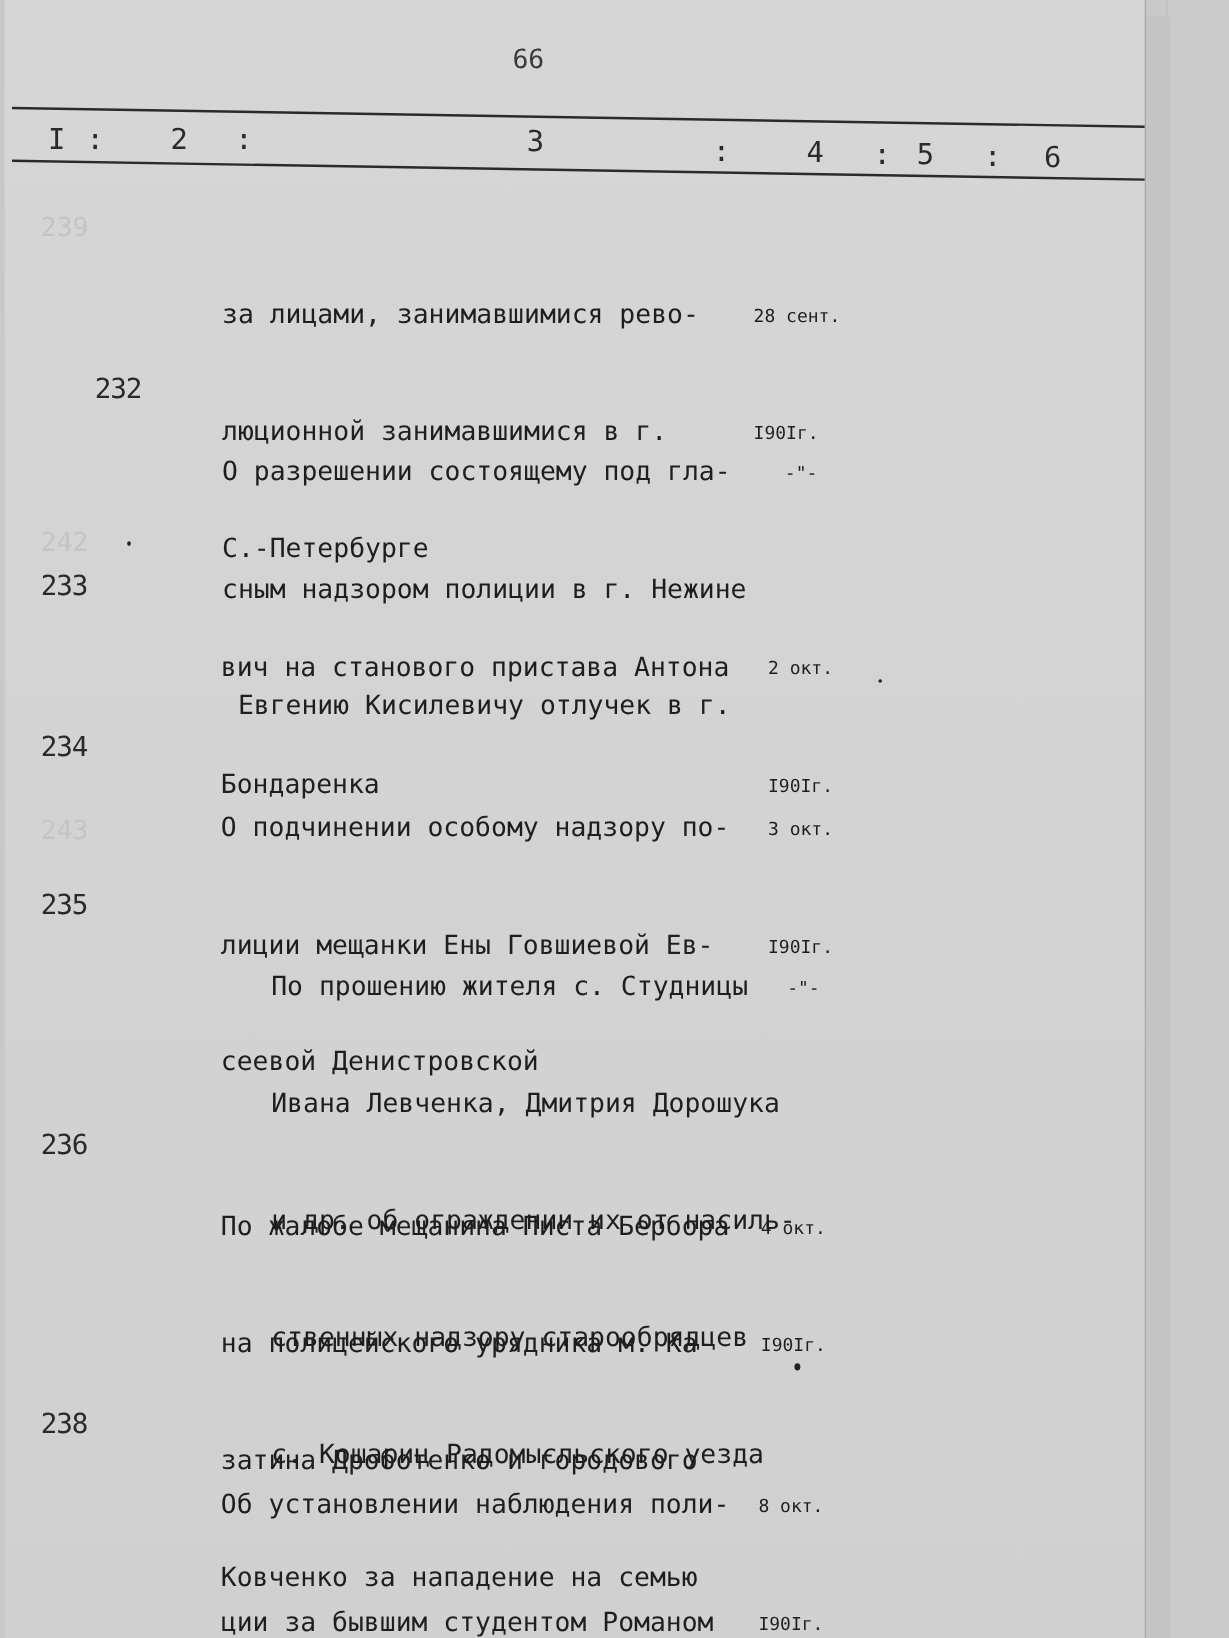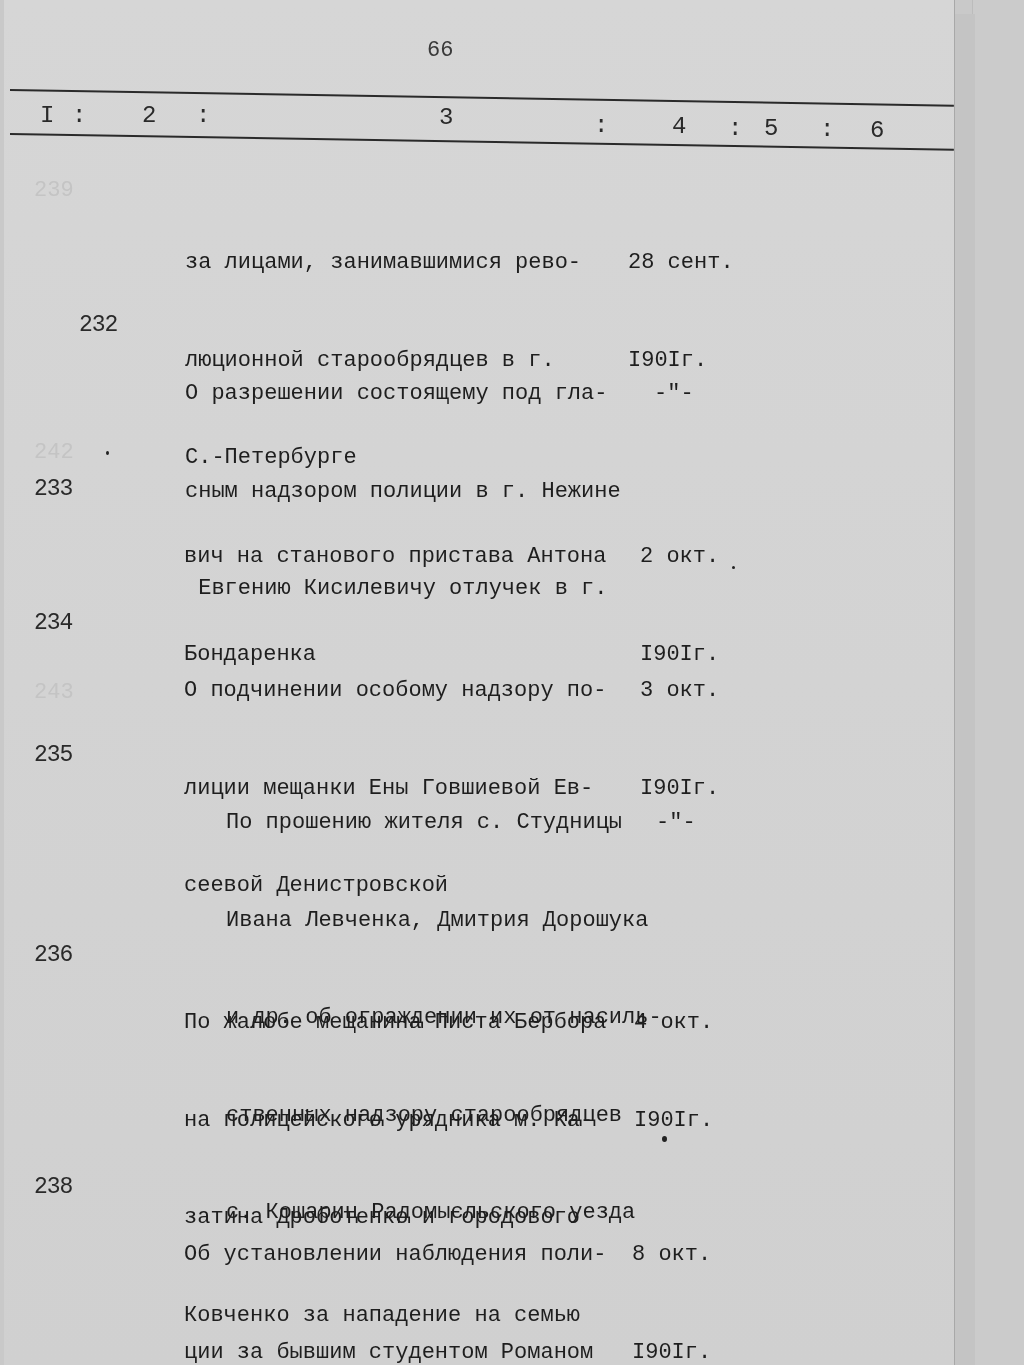--- a/index.html
+++ b/index.html
@@ -15,33 +15,32 @@
     background: #c4c4c4; border-left: 1px solid #b0b0b0;
   }
   .page-under2 {
     position: absolute; left: 972px; top: 0; width: 52px; height: 1365px;
     background: #cbcbcb; border-left: 1px solid #bcbcbc;
   }
   .page {
     position: absolute; left: 4px; top: 0; width: 950px; height: 1365px;
     background: linear-gradient(180deg, #d6d6d6 0%, #d3d3d3 50%, #d0d0d0 100%);
     border-right: 1px solid #a8a8a8;
-    font-family: Liberation Mono, monospace;
   }
   .page-number {
     position: absolute; left: 423px; top: 38px; font-size: 22px; color: #3a3a3a;
   }
   .rule { position: absolute; left: 6px; width: 944px; height: 2px; background: #2a2a2a; }
   .rule-top { top: 89px; transform: rotate(0.95deg); transform-origin: left center; }
   .rule-bottom { top: 133px; transform: rotate(0.95deg); transform-origin: left center; }
   .col-head { position: absolute; font-size: 24px; color: #2a2a2a; top: 102px; }
   .row { position: absolute; left: 0; width: 950px; }
   .row-num { position: absolute; left: 30px; font-size: 23px; color: #2a2a2a; letter-spacing: -1px; }
   .row-text { position: absolute; left: 181px; width: 460px; font-size: 22px; line-height: 32.5px; white-space: pre; }
-  .row-date { position: absolute; left: 624px; width: 140px; font-size: 22px; line-height: 32.5px; white-space: pre; }
+  .row-date { position: absolute; left: 624px; width: 140px; font-size: 15px; line-height: 32.5px; white-space: pre; }
   .ghost { position: absolute; font-size: 22px; color: #c4c4c4; white-space: pre; }
   .speck { position: absolute; width: 5px; height: 6px; border-radius: 50%; background: #222; }
 </style>
 </head>
 <body>
 
 <div class="page-under2"></div>
 <div class="page-under"></div>
 
 <div class="page">
@@ -66,21 +65,21 @@
   </div>
 
   <div class="ghost" style="left:30px; top:178px;">239</div>
   <div class="ghost" style="left:30px; top:440px;">242</div>
   <div class="ghost" style="left:30px; top:680px;">243</div>
 
   <div class="row" style="top:182px;">
     <div class="row-num"></div>
     <div class="row-text">
       <div>за лицами, занимавшимися рево-</div>
-      <div>люционной старообрядцев в г.</div>
+      <div>люционной занимавшимися в г.</div>
       <div>С.-Петербурге</div>
     </div>
     <div class="row-date">
       <div>28 сент.</div>
       <div>I90Iг.</div>
     </div>
   </div>
 
   <div class="row" style="top:310px;">
     <div class="row-num" style="top:2px;margin-left:45px;">232</div>

